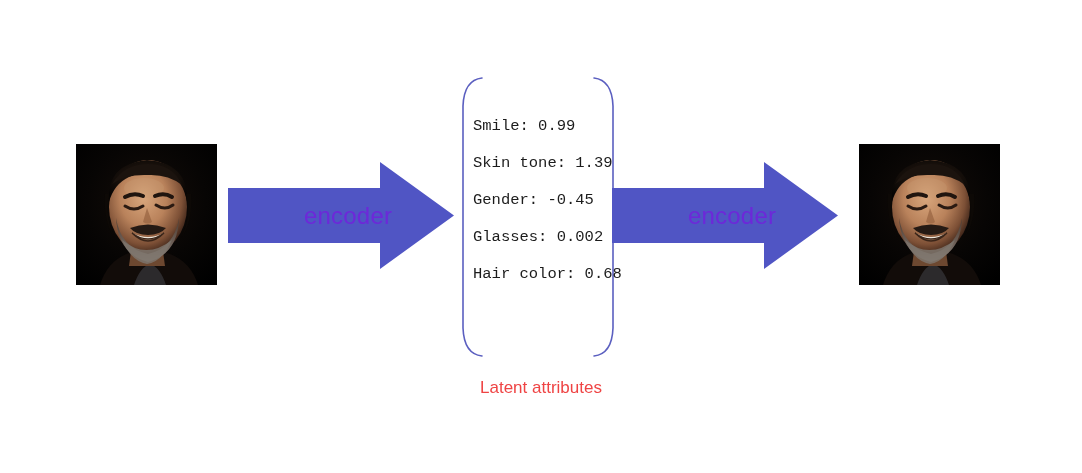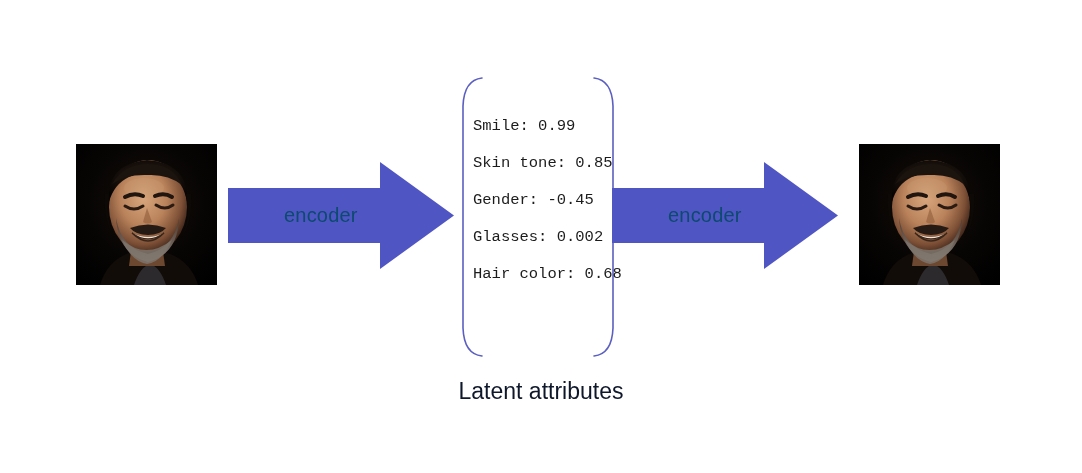--- a/index.html
+++ b/index.html
@@ -44,24 +44,24 @@
   .arrow svg { display: block; width: 100%; height: 100%; }
   .arrow-label {
     position: absolute;
     left: 0;
     top: 0;
     width: 100%;
     height: 100%;
     display: flex;
     align-items: center;
     justify-content: flex-start;
-    padding-left: 56px;
+    padding-left: 76px;
     box-sizing: border-box;
-    color: #0c4a6e;
-    font-size: 20px;
+    color: #6d28d9;
+    font-size: 24px;
     letter-spacing: .2px;
   }
 
   
   #latent-block {
     position: absolute;
     left: 458px;
     top: 76px;
     width: 160px;
     height: 282px;
@@ -90,22 +90,22 @@
     white-space: nowrap;
     font-family: Liberation Mono, monospace;
   }
 
   #latent-caption {
     position: absolute;
     left: 0;
     top: 378px;
     width: 1082px;
     text-align: center;
-    font-size: 23px;
-    color: #0f172a;
+    font-size: 17px;
+    color: #ef4444;
   }
 </style>
 </head>
 <body>
 
 <div id="canvas">
 
   <div class="photo" id="photo-input">
     <svg viewBox="0 0 141 141" xmlns="http://www.w3.org/2000/svg">
       <defs>
@@ -187,21 +187,21 @@
     </div>
 
     <div id="bracket-right">
       <svg viewBox="0 0 26 282" xmlns="http://www.w3.org/2000/svg" preserveAspectRatio="none">
         <path d="M2 2 Q20 4 21 30 L21 252 Q20 278 2 280" fill="none" stroke="#5b5fc0" stroke-width="1.6" stroke-linecap="round"></path>
       </svg>
     </div>
 
     <div id="latent-list">
       <div class="latent-item">Smile: 0.99</div>
-      <div class="latent-item">Skin tone: 0.85</div>
+      <div class="latent-item">Skin tone: 1.39</div>
       <div class="latent-item">Gender: -0.45</div>
       <div class="latent-item">Glasses: 0.002</div>
       <div class="latent-item">Hair color: 0.68</div>
     </div>
   </div>
 
   <div class="arrow" id="arrow-decoder">
     <svg viewBox="0 0 226 107" xmlns="http://www.w3.org/2000/svg" preserveAspectRatio="none">
       <polygon points="0,26 152,26 152,0 226,53.5 152,107 152,81 0,81" fill="#5055c4"></polygon>
     </svg>

